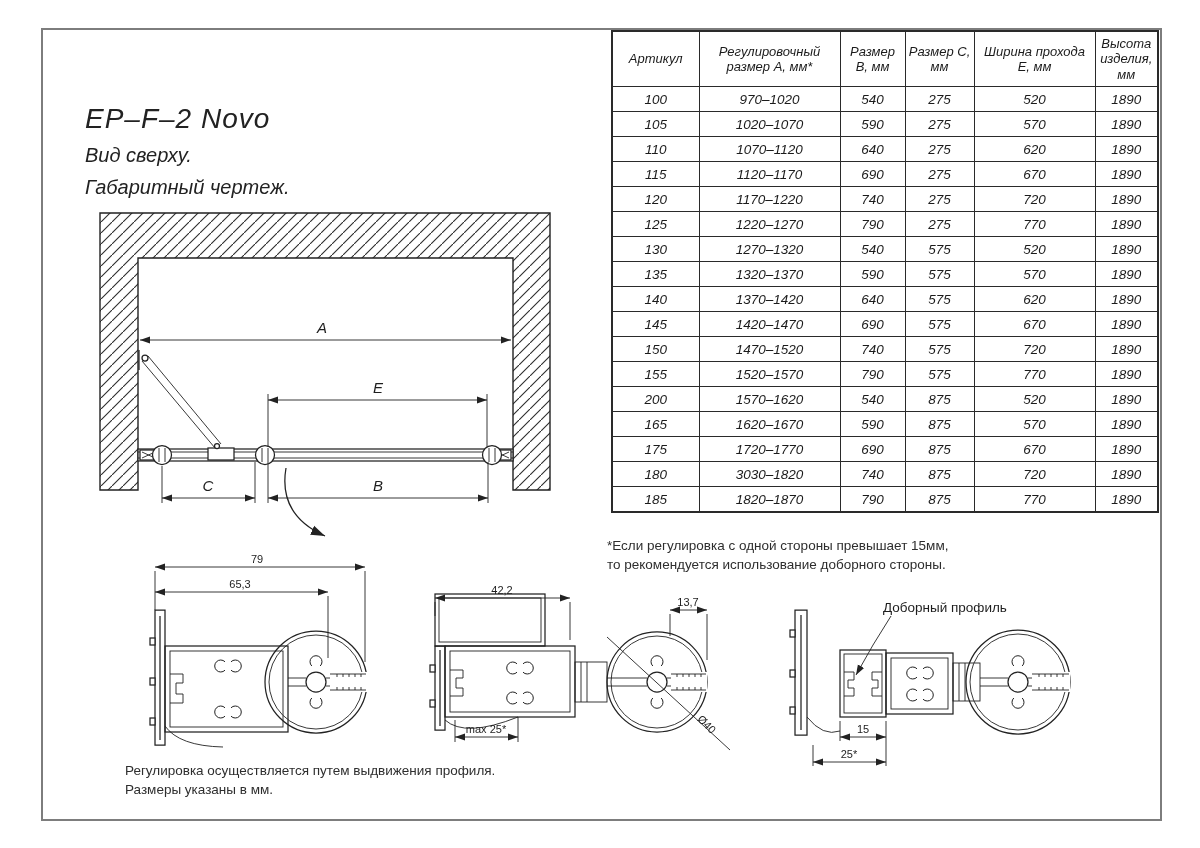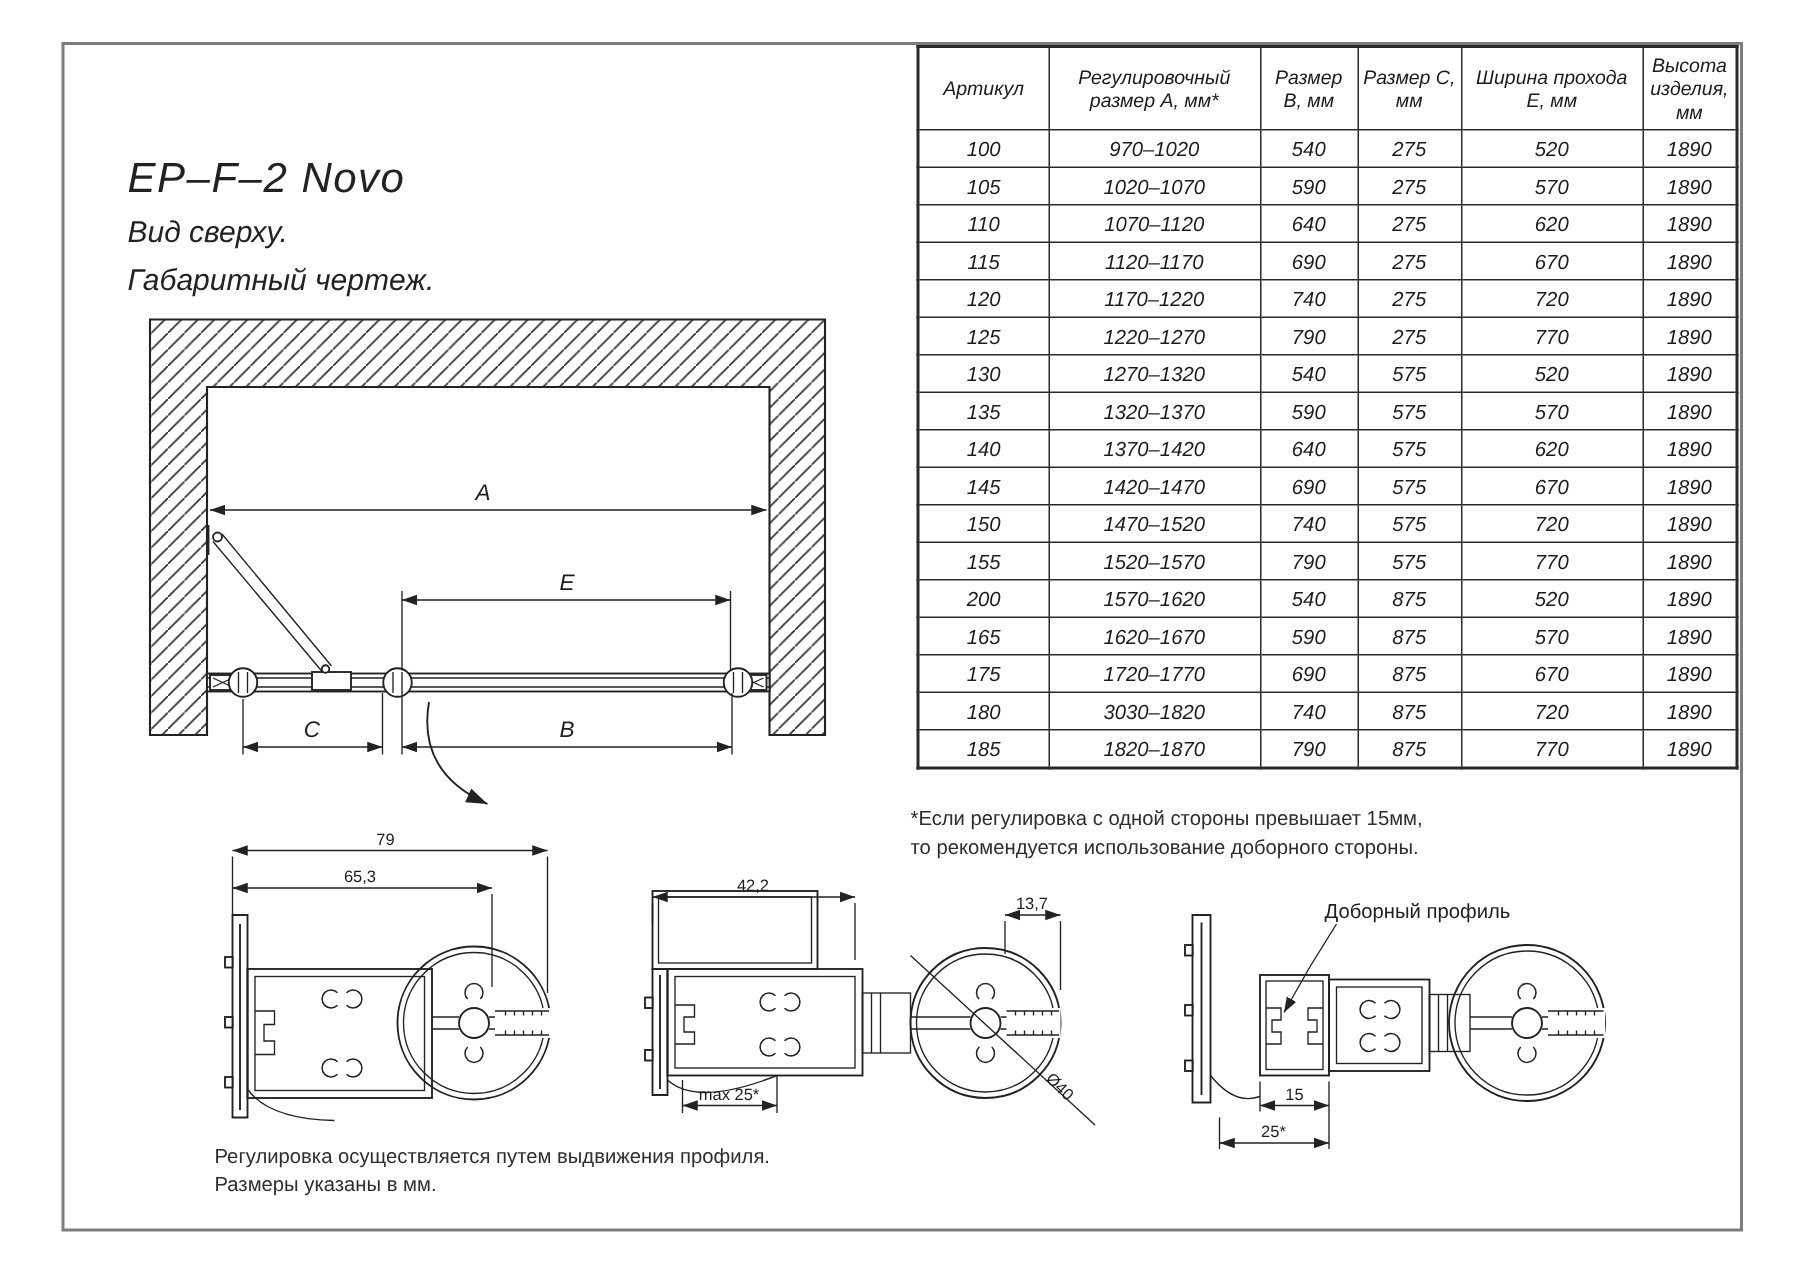--- a/index.html
+++ b/index.html
@@ -16,21 +16,21 @@
   table{border-collapse:collapse;table-layout:fixed;width:546px;
         font-style:italic;font-size:13px;color:#1b1b1b;}
   th,td{border:1px solid #2a2a2a;text-align:center;vertical-align:middle;padding:0 2px;
         overflow:hidden;}
   table{border:2px solid #2a2a2a;}
   th{height:54px;font-weight:normal;font-size:13px;line-height:1.18;}
   td{height:24px;font-size:13.5px;}
   
   .note{font-size:13.5px;color:#2e2e2e;line-height:1.4;font-style:normal;}
   #footnote{left:607px;top:537px;}
-  #bottom-note{left:143px;top:762px;}
+  #bottom-note{left:125px;top:762px;}
   
   svg{overflow:visible;}
   svg text{font-family:"Liberation Sans",sans-serif;fill:#1e1e1e;}
   .dimnum{font-size:11px;}
   .dimletter{font-style:italic;font-size:15px;}
   .thin{stroke:#222;stroke-width:0.9;fill:none;}
   .med{stroke:#222;stroke-width:1.25;fill:none;}
   .wfill{fill:#fff;stroke:#222;stroke-width:1.25;}
 </style>
 </head>

